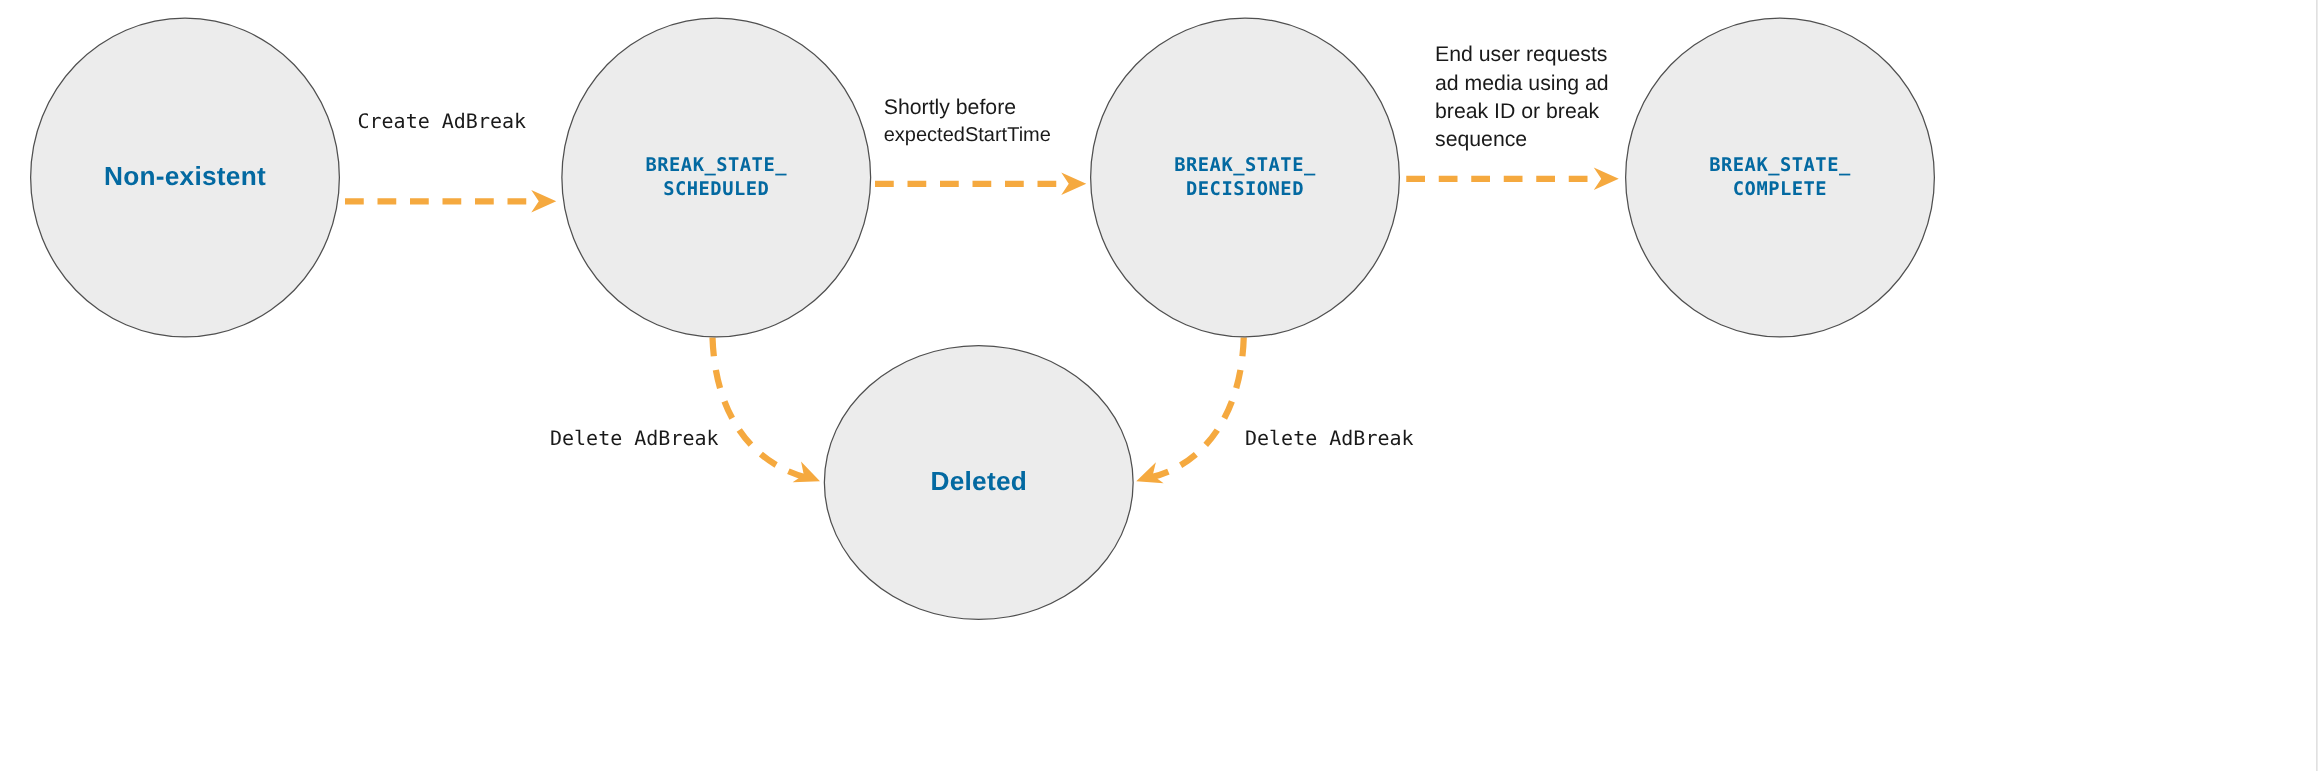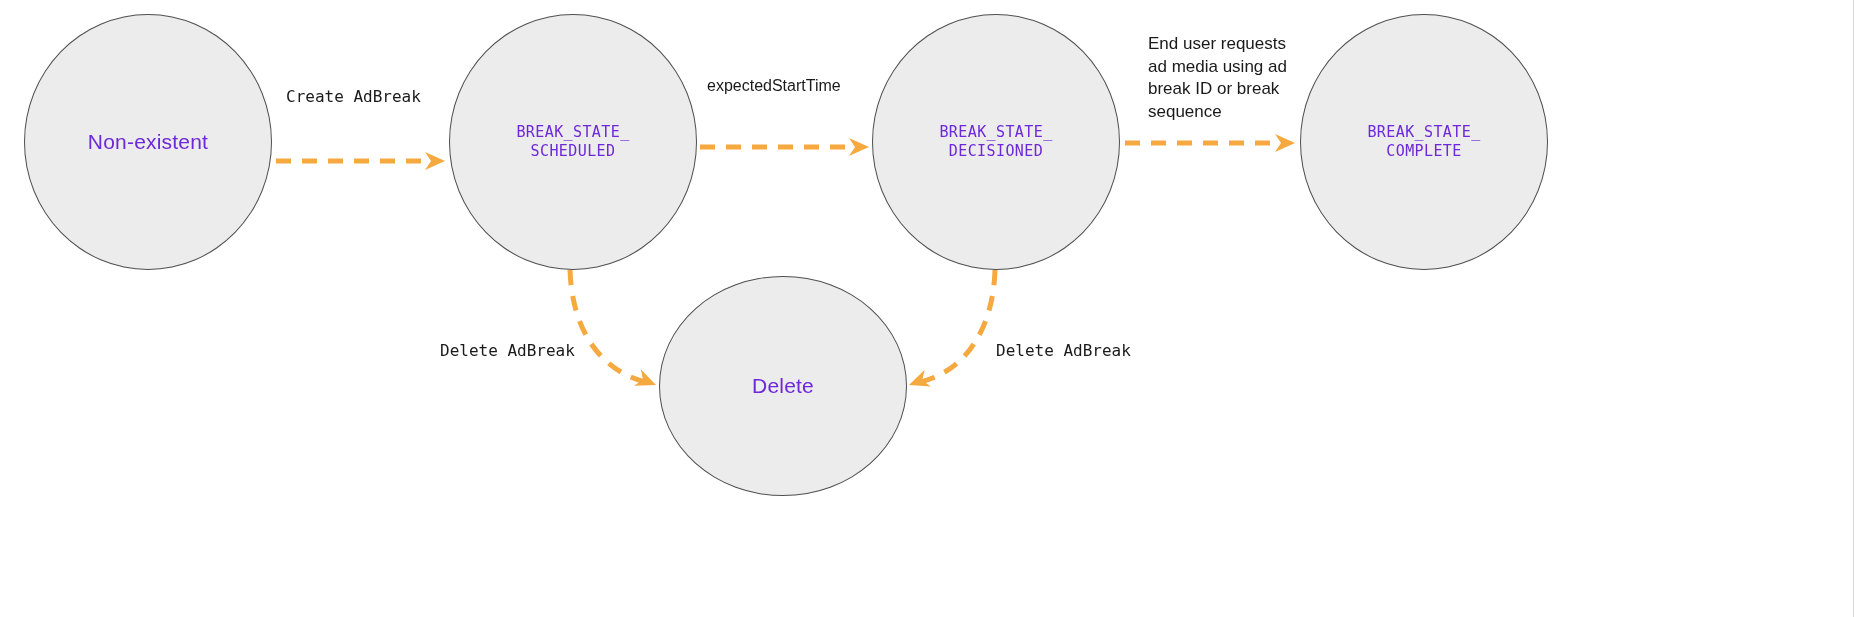--- a/index.html
+++ b/index.html
@@ -31,22 +31,22 @@
     box-sizing: border-box;
     border-radius: 50%;
     background: #ececec;
     border: 1.6px solid #4f4f4f;
     display: flex;
     align-items: center;
     justify-content: center;
     text-align: center;
   }
   .node-label {
-    font-weight: normal;
-    color: #6d28d9;
+    font-weight: bold;
+    color: #0369a1;
     line-height: 1.28;
     white-space: pre-line;
     padding: 0 10px;
   }
   .node-label.mono {
     font-family: "DejaVu Sans Mono", "Liberation Mono", monospace;
     font-size: 15px;
     letter-spacing: 0.4px;
   }
   .node-label.sans {
@@ -112,26 +112,26 @@
       </div>
       <div class="node" style="left: 872px; top: 14px; width: 248px; height: 256px; background: rgb(236, 236, 236); border-color: rgb(79, 79, 79);">
         <div class="node-label mono">BREAK_STATE_
 DECISIONED</div>
       </div>
       <div class="node" style="left: 1300px; top: 14px; width: 248px; height: 256px; background: rgb(236, 236, 236); border-color: rgb(79, 79, 79);">
         <div class="node-label mono">BREAK_STATE_
 COMPLETE</div>
       </div>
       <div class="node" style="left: 659px; top: 276px; width: 248px; height: 220px; background: rgb(236, 236, 236); border-color: rgb(79, 79, 79);">
-        <div class="node-label sans">Delete</div>
+        <div class="node-label sans">Deleted</div>
       </div>
     </div>
   <div id="label-layer">
       <div class="edge-label mono" style="left: 286px; top: 86px; width: 180px;">Create AdBreak</div>
-      <div class="edge-label mixed" style="left: 707px; top: 75px; width: 230px;"><div class="mono-run">expectedStartTime</div></div>
+      <div class="edge-label mixed" style="left: 707px; top: 75px; width: 230px;"><div>Shortly before</div><div class="mono-run">expectedStartTime</div></div>
       <div class="edge-label sans" style="left: 1138px; top: 33px; width: 200px; margin-left: 10px;">End user requests
 ad media using ad
 break ID or break
 sequence</div>
       <div class="edge-label mono" style="left: 440px; top: 340px; width: 180px;">Delete AdBreak</div>
       <div class="edge-label mono" style="left: 996px; top: 340px; width: 180px;">Delete AdBreak</div>
     </div>
 
   <div class="right-rule" style="left: 1853px;"></div>
 </div>

